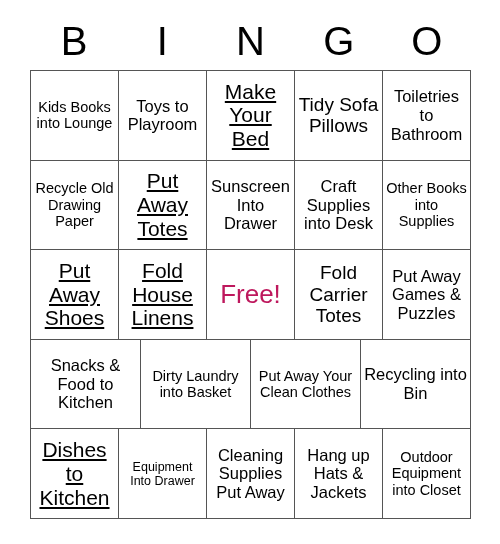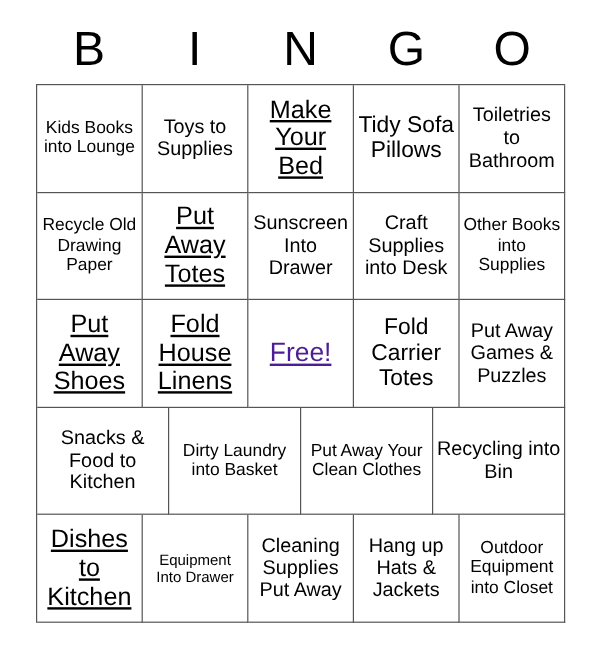--- a/index.html
+++ b/index.html
@@ -65,23 +65,22 @@
     color: #000000;
     line-height: 1.13;
   }
   
   .fs-xl { font-size: 21px; text-decoration: underline; }
   .fs-lg { font-size: 19px; }
   .fs-md { font-size: 16.5px; }
   .fs-sm { font-size: 14.5px; }
   .fs-xs { font-size: 12.5px; }
   .free .cell-text {
-    color: #4c1d95;
-    font-size: 22px;
-    text-decoration: underline;
+    color: #be185d;
+    font-size: 26px;
   }
 </style>
 </head>
 <body>
 
 <div class="card">
 
   <div class="header-row">
     <div class="header-letter">B</div>
     <div class="header-letter">I</div>
@@ -90,21 +89,21 @@
     <div class="header-letter">O</div>
   </div>
 
   <div class="grid">
 
     <div class="grid-row">
       <div class="cell">
           <span class="cell-text fs-sm">Kids Books into Lounge</span>
         </div>
       <div class="cell">
-          <span class="cell-text fs-md">Toys to Supplies</span>
+          <span class="cell-text fs-md">Toys to Playroom</span>
         </div>
       <div class="cell">
           <span class="cell-text fs-xl">Make Your Bed</span>
         </div>
       <div class="cell">
           <span class="cell-text fs-lg">Tidy Sofa Pillows</span>
         </div>
       <div class="cell">
           <span class="cell-text fs-md">Toiletries to Bathroom</span>
         </div>

